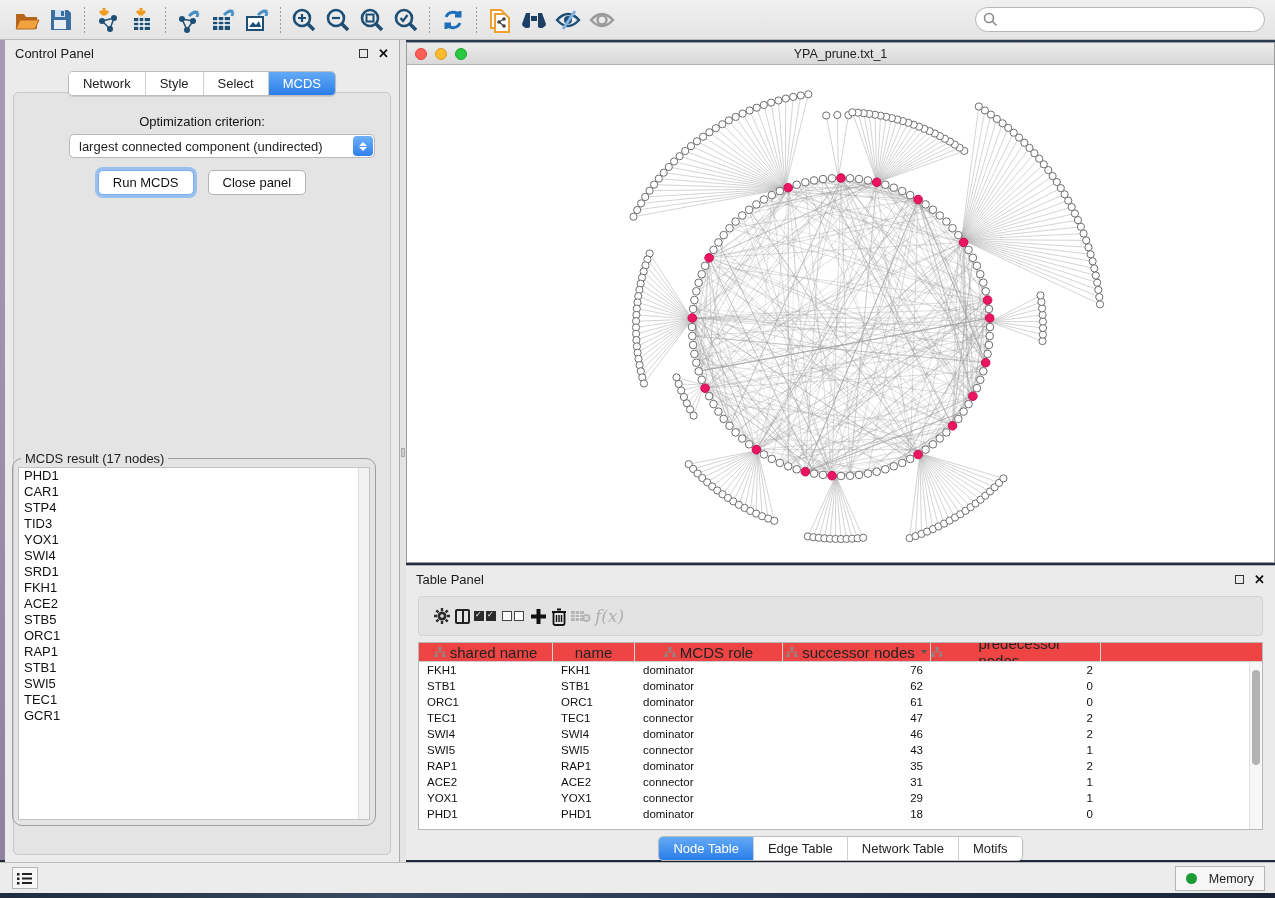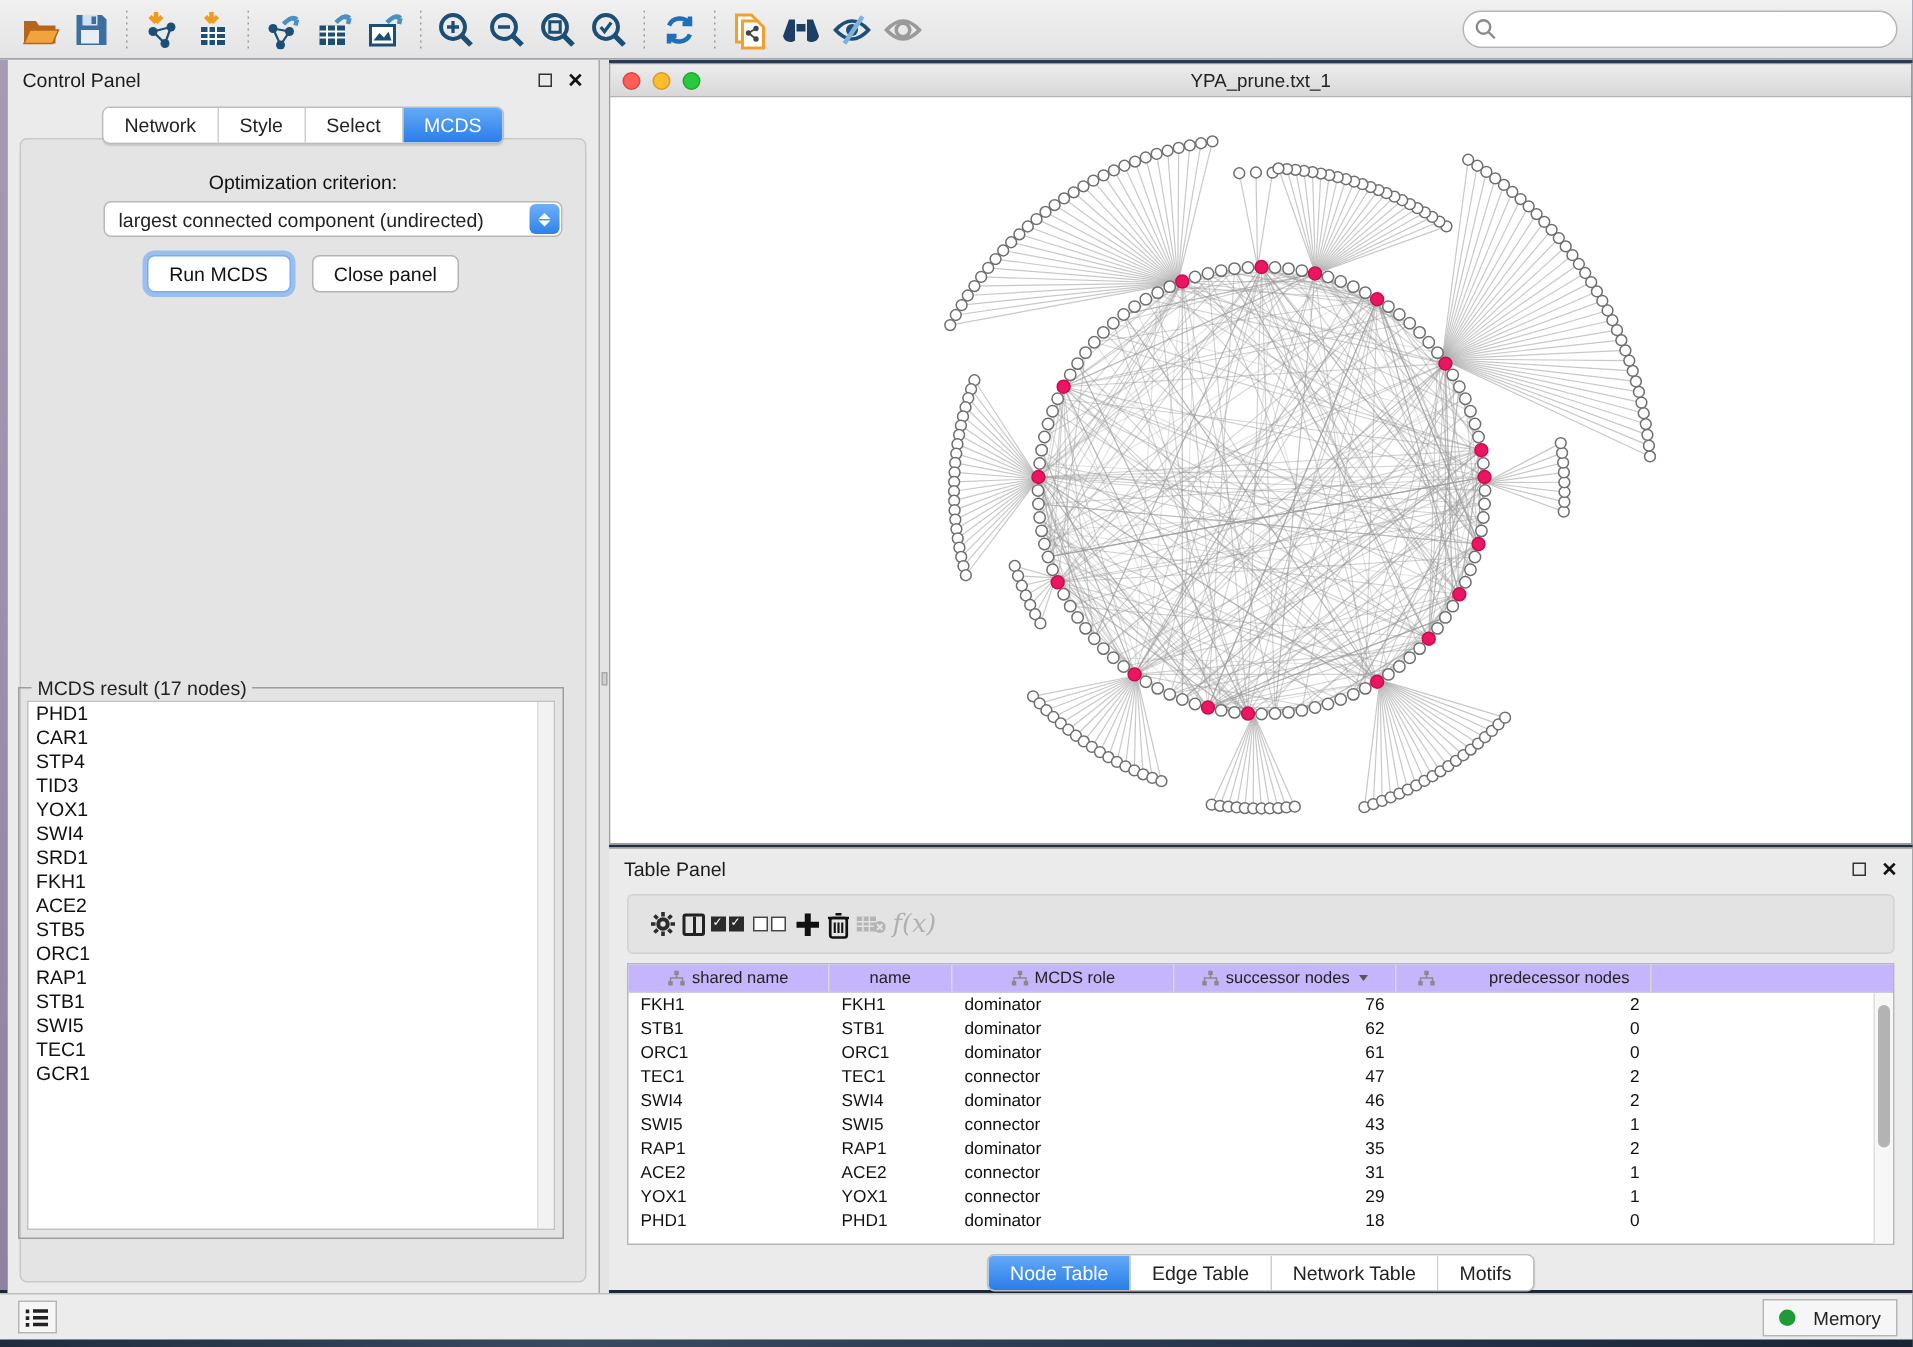--- a/index.html
+++ b/index.html
@@ -53,21 +53,21 @@
     align-items:center; justify-content:center; gap:1px; }
   .chev { width:0; height:0; border-left:4px solid transparent; border-right:4px solid transparent; }
   .chev.up { border-bottom:4px solid #fff; } .chev.down { border-top:4px solid #fff; }
 
   .cp-buttons { position:absolute; left:0; right:0; top:130px; display:flex; justify-content:center; gap:14px; }
   .push-btn { background:#fff; border:1px solid #b3b3b3; border-radius:5px; padding:4px 14px;
     font-size:13px; color:#111; }
   .push-btn.focused { box-shadow:0 0 0 3px rgba(90,160,245,.55); border-color:#7aaef0; }
 
   #mcds-group { position:absolute; left:7px; top:418px; width:364px; height:368px;
-    border:1px solid #9e9e9e; border-radius:0; }
+    border:1px solid #9e9e9e; border-radius:10px; }
   #mcds-legend { position:absolute; left:8px; top:-8px; background:#e4e4e4; padding:0 4px; font-size:13px; }
   #mcds-list { position:absolute; left:5px; top:8px; right:5px; bottom:5px; background:#fff;
     border:1px solid #c2c2c2; overflow:hidden; }
   .mcds-item { font-size:13px; padding:0 0 0 5px; line-height:16px; color:#111; }
   #mcds-scroll { position:absolute; right:0; top:0; width:11px; height:100%; background:#f2f2f2;
     border-left:1px solid #ddd; }
 
   
   #v-splitter { position:absolute; left:400px; top:40px; width:6px; height:822px; background:#e4e4e4; }
   #v-splitter .grip { position:absolute; left:1px; top:408px; width:4px; height:9px;
@@ -95,22 +95,22 @@
   .cb { width:10px; height:10px; display:inline-block; margin-right:2px; }
   .cb.on { background:#2b2b2b; position:relative; }
   .cb.on::after { content:"✓"; color:#fff; font-size:8px; position:absolute; left:1px; top:-1px; }
   .cb.off { border:1.5px solid #444; background:#fff; }
   .col-icon { width:15px; height:15px; border:2px solid #222; border-radius:2px; position:relative; }
   .col-icon::after { content:""; position:absolute; left:4.5px; top:0; width:2px; height:11px; background:#222; }
   #fx-icon { font-family:"DejaVu Serif", serif; font-style:italic; font-size:17px; color:#b0b0b0; }
 
   #node-table { position:absolute; left:12px; top:76px; width:845px; height:188px;
     background:#fff; border:1px solid #b7b7b7; }
-  #nt-header { display:flex; height:19px; border-bottom:1px solid #cfcfcf; background:#c4b5fd;
-    font-size:11px; color:#222; }
+  #nt-header { display:flex; height:19px; border-bottom:1px solid #cfcfcf; background:#ef4444;
+    font-size:15px; color:#222; }
   .nt-hcell { display:flex; align-items:center; justify-content:center; gap:4px;
     border-right:1px solid #d8d8d8; height:100%; overflow:hidden; }
   .nt-body { position:absolute; left:0; top:19px; right:13px; bottom:0; overflow:hidden; }
   .nt-row { display:flex; height:16px; font-size:11.5px; color:#111; align-items:center; }
   .nt-cell { padding:0 8px; overflow:hidden; white-space:nowrap; }
   .num { text-align:right; }
   #nt-scroll { position:absolute; right:0; top:19px; width:13px; bottom:0; background:#f7f7f7;
     border-left:1px solid #e0e0e0; }
   #nt-thumb { position:absolute; left:2px; top:8px; width:8px; height:95px; background:#b3b3b3; border-radius:4px; }
   .sort-chev { width:0; height:0; border-left:3.5px solid transparent; border-right:3.5px solid transparent;

